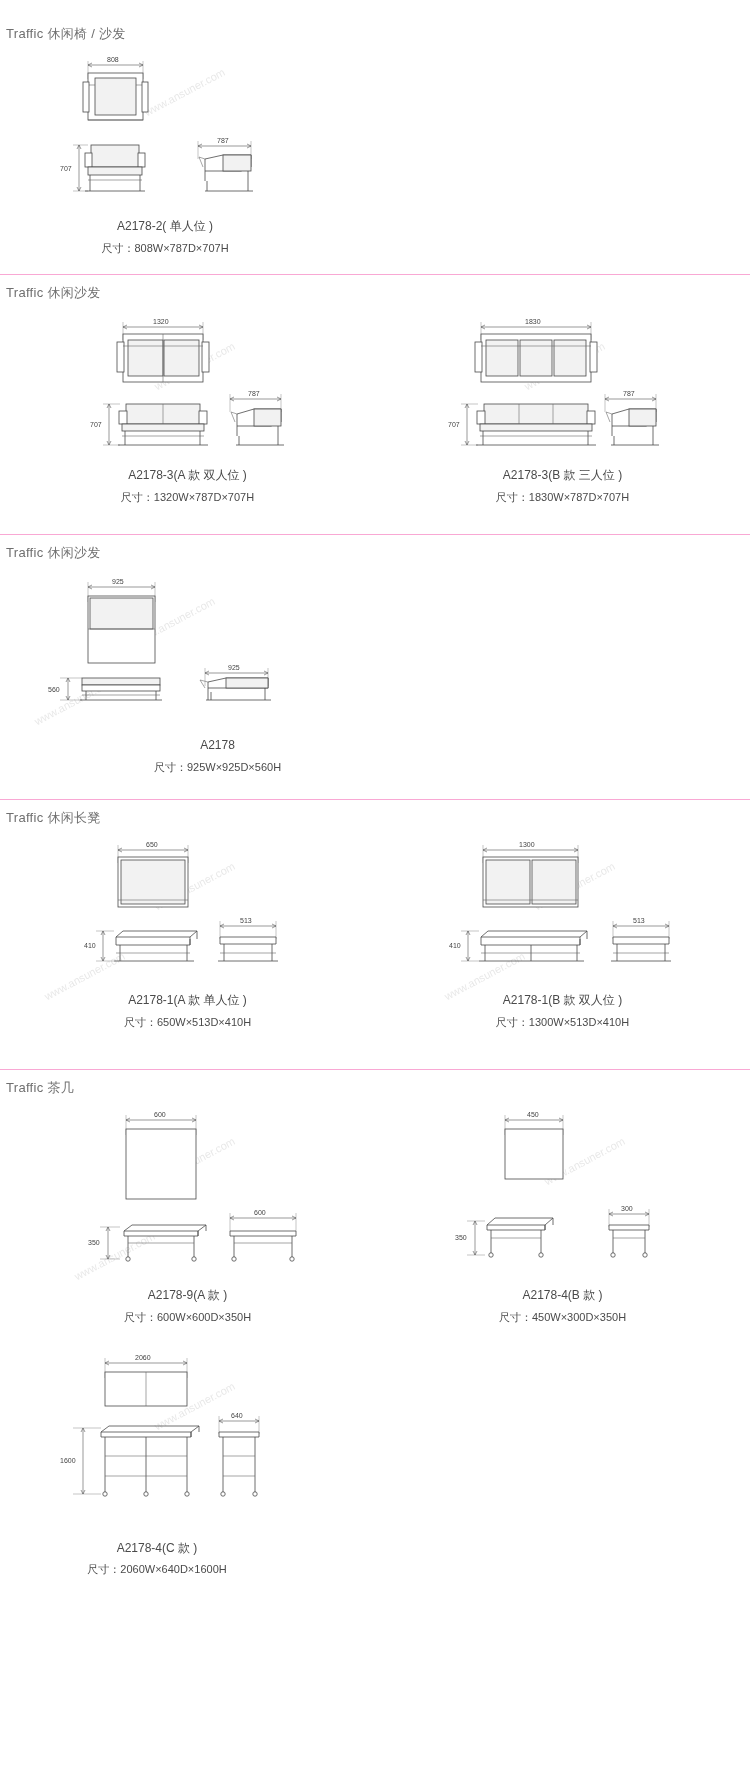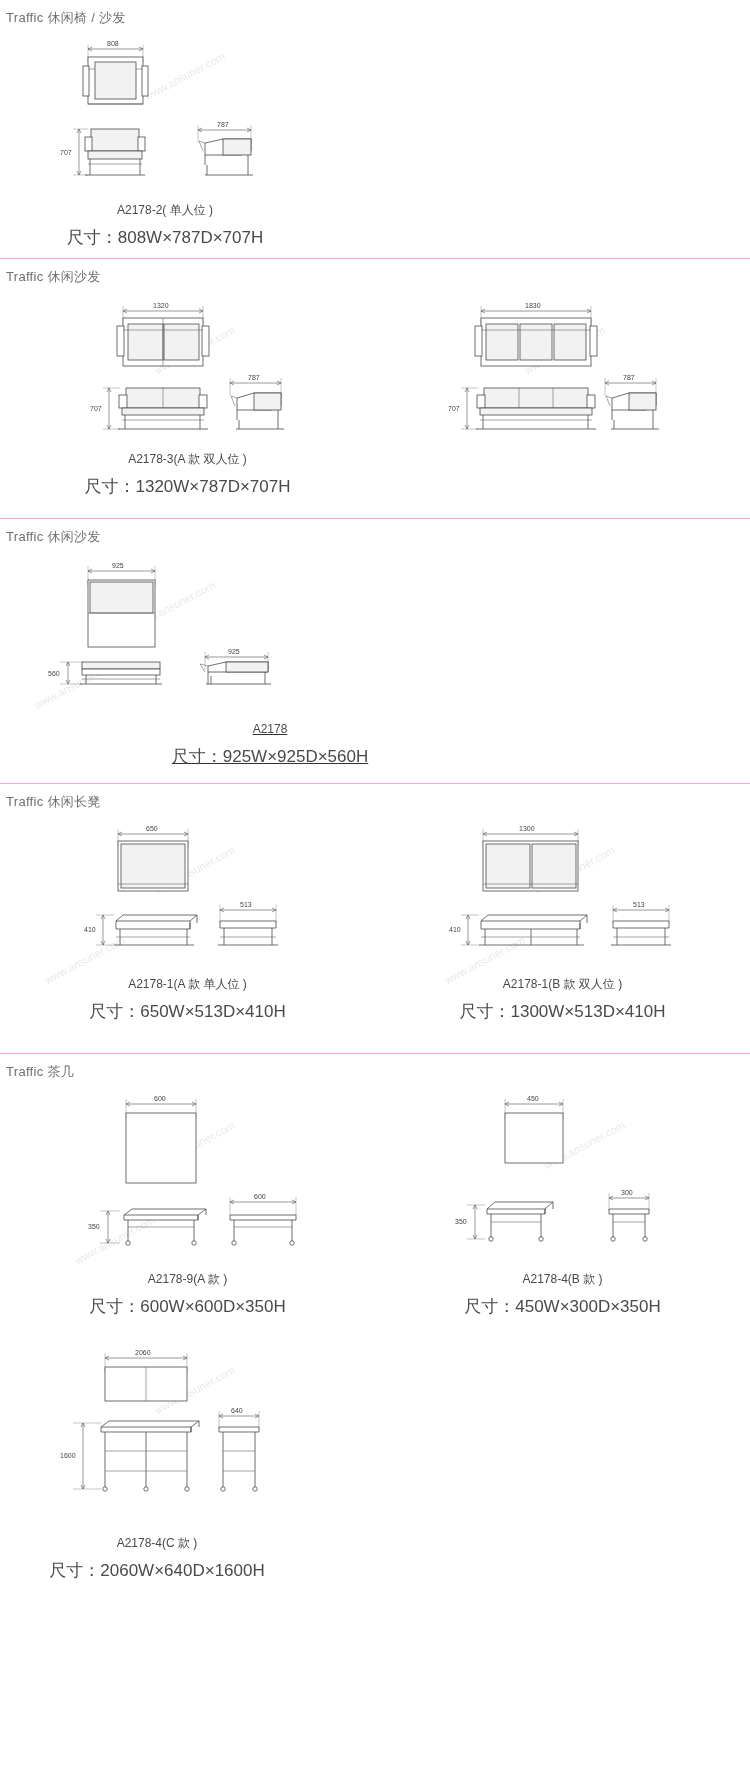--- a/index.html
+++ b/index.html
@@ -5,21 +5,21 @@
   * { box-sizing: border-box; }
   html, body {
     margin: 0; padding: 0;
     background: #ffffff;
     font-family: "Liberation Sans", sans-serif;
     color: #333;
   }
   .page {
     width: 750px;
     position: relative;
-    margin: 0 auto;
+    margin: 16px auto;
     background: #fff;
   }
   .section {
     position: relative;
     border-top: 1px solid #f9a8d4;
     padding: 0;
   }
   .section:first-child { border-top: none; }
   .section-title {
     font-size: 13px;
@@ -45,21 +45,21 @@
     justify-content: center;
   }
   .caption {
     text-align: center;
     font-size: 12px;
     color: #4a4a4a;
     margin-top: 6px;
     line-height: 1.9;
   }
   .caption .name { display: block; }
-  .caption .dims { display: block; font-size: 17px; color: #4a4a4a; }
+  .caption .dims { display: block; font-size: 11px; color: #4a4a4a; }
 
   
   .wm {
     position: absolute;
     color: rgba(150,150,150,0.22);
     font-size: 11px;
     transform: rotate(-28deg);
     white-space: nowrap;
     pointer-events: none;
     user-select: none;
@@ -245,32 +245,36 @@
             <text class="dimtext" x="200" y="88">787</text>
 
             <path class="ln" d="M189 128 L189 106 L206 101 L233 101 L233 114 L223 118 L189 118"></path>
             <rect class="fillgrey" x="206" y="101" width="27" height="17"></rect>
             <line class="ln" x1="191" y1="128" x2="191" y2="137"></line>
             <line class="ln" x1="230" y1="118" x2="230" y2="137"></line>
             <line class="ln" x1="188" y1="137" x2="236" y2="137"></line>
             <path class="ln-thin" d="M183 104 L189 106 M183 104 L187 114"></path>
           </svg>
         </div>
+        <div class="caption">
+          <span class="name">A2178-3(B 款  三人位 )</span>
+          <span class="dims">尺寸：1830W×787D×707H</span>
+        </div>
       </div>
     </div>
   </div>
 
   <div class="section" style="height:265px;">
     <div class="section-title">Traffic 休闲沙发</div>
 
     <div class="wm" style="left:130px; top:80px;">www.ansuner.com</div>
     <div class="wm" style="left:30px; top:160px;">www.ansuner.com</div>
 
     <div class="row">
-      <div class="cell" style="align-items:flex-end; padding-left:40px;text-decoration:underline;">
+      <div class="cell" style="align-items:center; padding-left:40px;">
         <div class="drawing" style="justify-content:flex-start;">
           <svg width="250" height="160" viewBox="0 0 250 160">
 
             <line class="ext" x1="48" y1="14" x2="48" y2="34"></line>
             <line class="ext" x1="115" y1="14" x2="115" y2="34"></line>
             <line class="dim" x1="48" y1="19" x2="115" y2="19"></line>
             <path class="dim" d="M48 19 l4 -2 M48 19 l4 2 M115 19 l-4 -2 M115 19 l-4 2"></path>
             <text class="dimtext" x="72" y="16">925</text>
 
             <rect class="fillbox" x="48" y="28" width="67" height="67"></rect>

